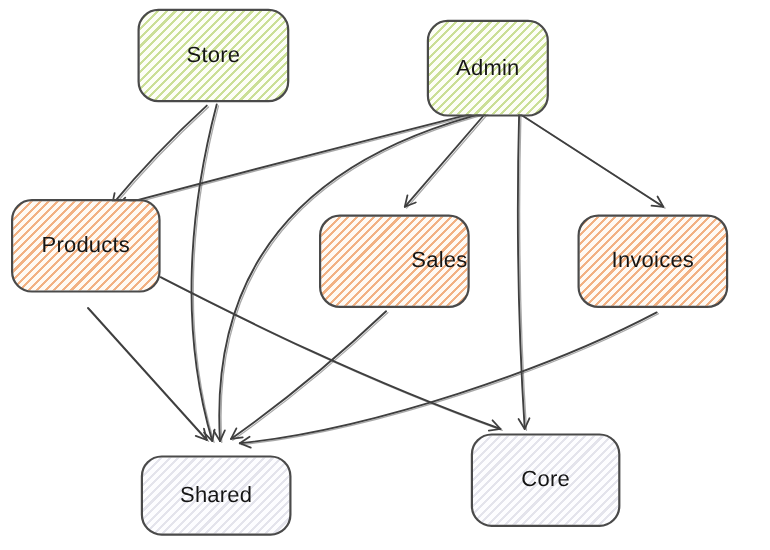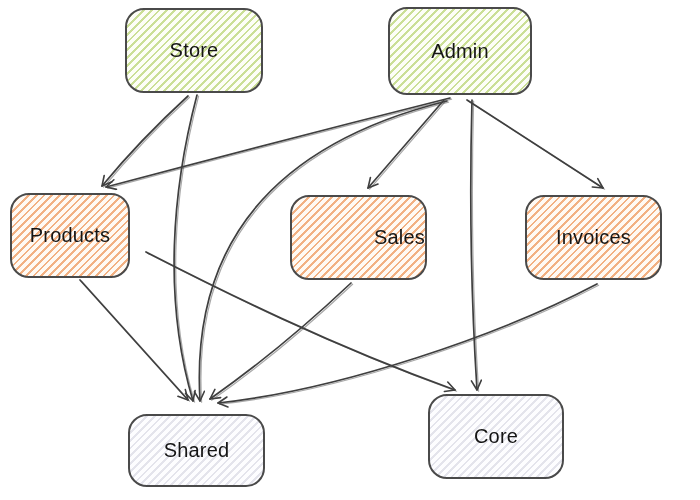--- a/index.html
+++ b/index.html
@@ -79,24 +79,24 @@
         <path d="M 351,283 Q 280,350 210,399" class="edge-ghost" stroke="#3f3f3f" transform="translate(1.6,1.2)"></path>
         <path d="M 351,283 Q 280,350 210,399" class="edge" stroke="#3f3f3f" marker-end="url(#arrow-open)"></path>
         <path d="M 597,284 C 500,335 340,390 218,403" class="edge-ghost" stroke="#3f3f3f" transform="translate(1.6,1.2)"></path>
         <path d="M 597,284 C 500,335 340,390 218,403" class="edge" stroke="#3f3f3f" marker-end="url(#arrow-open)"></path>
       </g>
   </svg>
   <div id="nodes">
       <div class="node" style="left: 125px; top: 8px; width: 138px; height: 85px; background: repeating-linear-gradient(135deg, rgb(203, 223, 151) 0px, rgb(203, 223, 151) 2px, rgb(253, 254, 247) 2px, rgb(253, 254, 247) 5.5px);">
         <span class="label">Store</span>
       </div>
-      <div class="node" style="left: 388px; top: 7px; width: 144px; height: 88px; background: repeating-linear-gradient(135deg, rgb(203, 223, 151) 0px, rgb(203, 223, 151) 2px, rgb(253, 254, 247) 2px, rgb(253, 254, 247) 5.5px);">
+      <div class="node" style="left: 388px; top: 18px; width: 111px; height: 88px; background: repeating-linear-gradient(135deg, rgb(203, 223, 151) 0px, rgb(203, 223, 151) 2px, rgb(253, 254, 247) 2px, rgb(253, 254, 247) 5.5px);">
         <span class="label">Admin</span>
       </div>
-      <div class="node" style="left: 10px; top: 193px; width: 120px; height: 85px; background: repeating-linear-gradient(135deg, rgb(242, 177, 131) 0px, rgb(242, 177, 131) 2px, rgb(255, 250, 244) 2px, rgb(255, 250, 244) 5.5px);">
+      <div class="node" style="left: 10px; top: 181px; width: 136px; height: 85px; background: repeating-linear-gradient(135deg, rgb(242, 177, 131) 0px, rgb(242, 177, 131) 2px, rgb(255, 250, 244) 2px, rgb(255, 250, 244) 5.5px);">
         <span class="label">Products</span>
       </div>
       <div class="node" style="left: 290px; top: 195px; width: 137px; height: 85px; background: repeating-linear-gradient(135deg, rgb(242, 177, 131) 0px, rgb(242, 177, 131) 2px, rgb(255, 250, 244) 2px, rgb(255, 250, 244) 5.5px); justify-content: flex-end;">
         <span class="label">Sales</span>
       </div>
       <div class="node" style="left: 525px; top: 195px; width: 137px; height: 85px; background: repeating-linear-gradient(135deg, rgb(242, 177, 131) 0px, rgb(242, 177, 131) 2px, rgb(255, 250, 244) 2px, rgb(255, 250, 244) 5.5px);">
         <span class="label">Invoices</span>
       </div>
       <div class="node" style="left: 128px; top: 414px; width: 137px; height: 73px; background: repeating-linear-gradient(135deg, rgb(228, 228, 236) 0px, rgb(228, 228, 236) 2px, rgb(253, 253, 255) 2px, rgb(253, 253, 255) 5.5px);">
         <span class="label">Shared</span>

